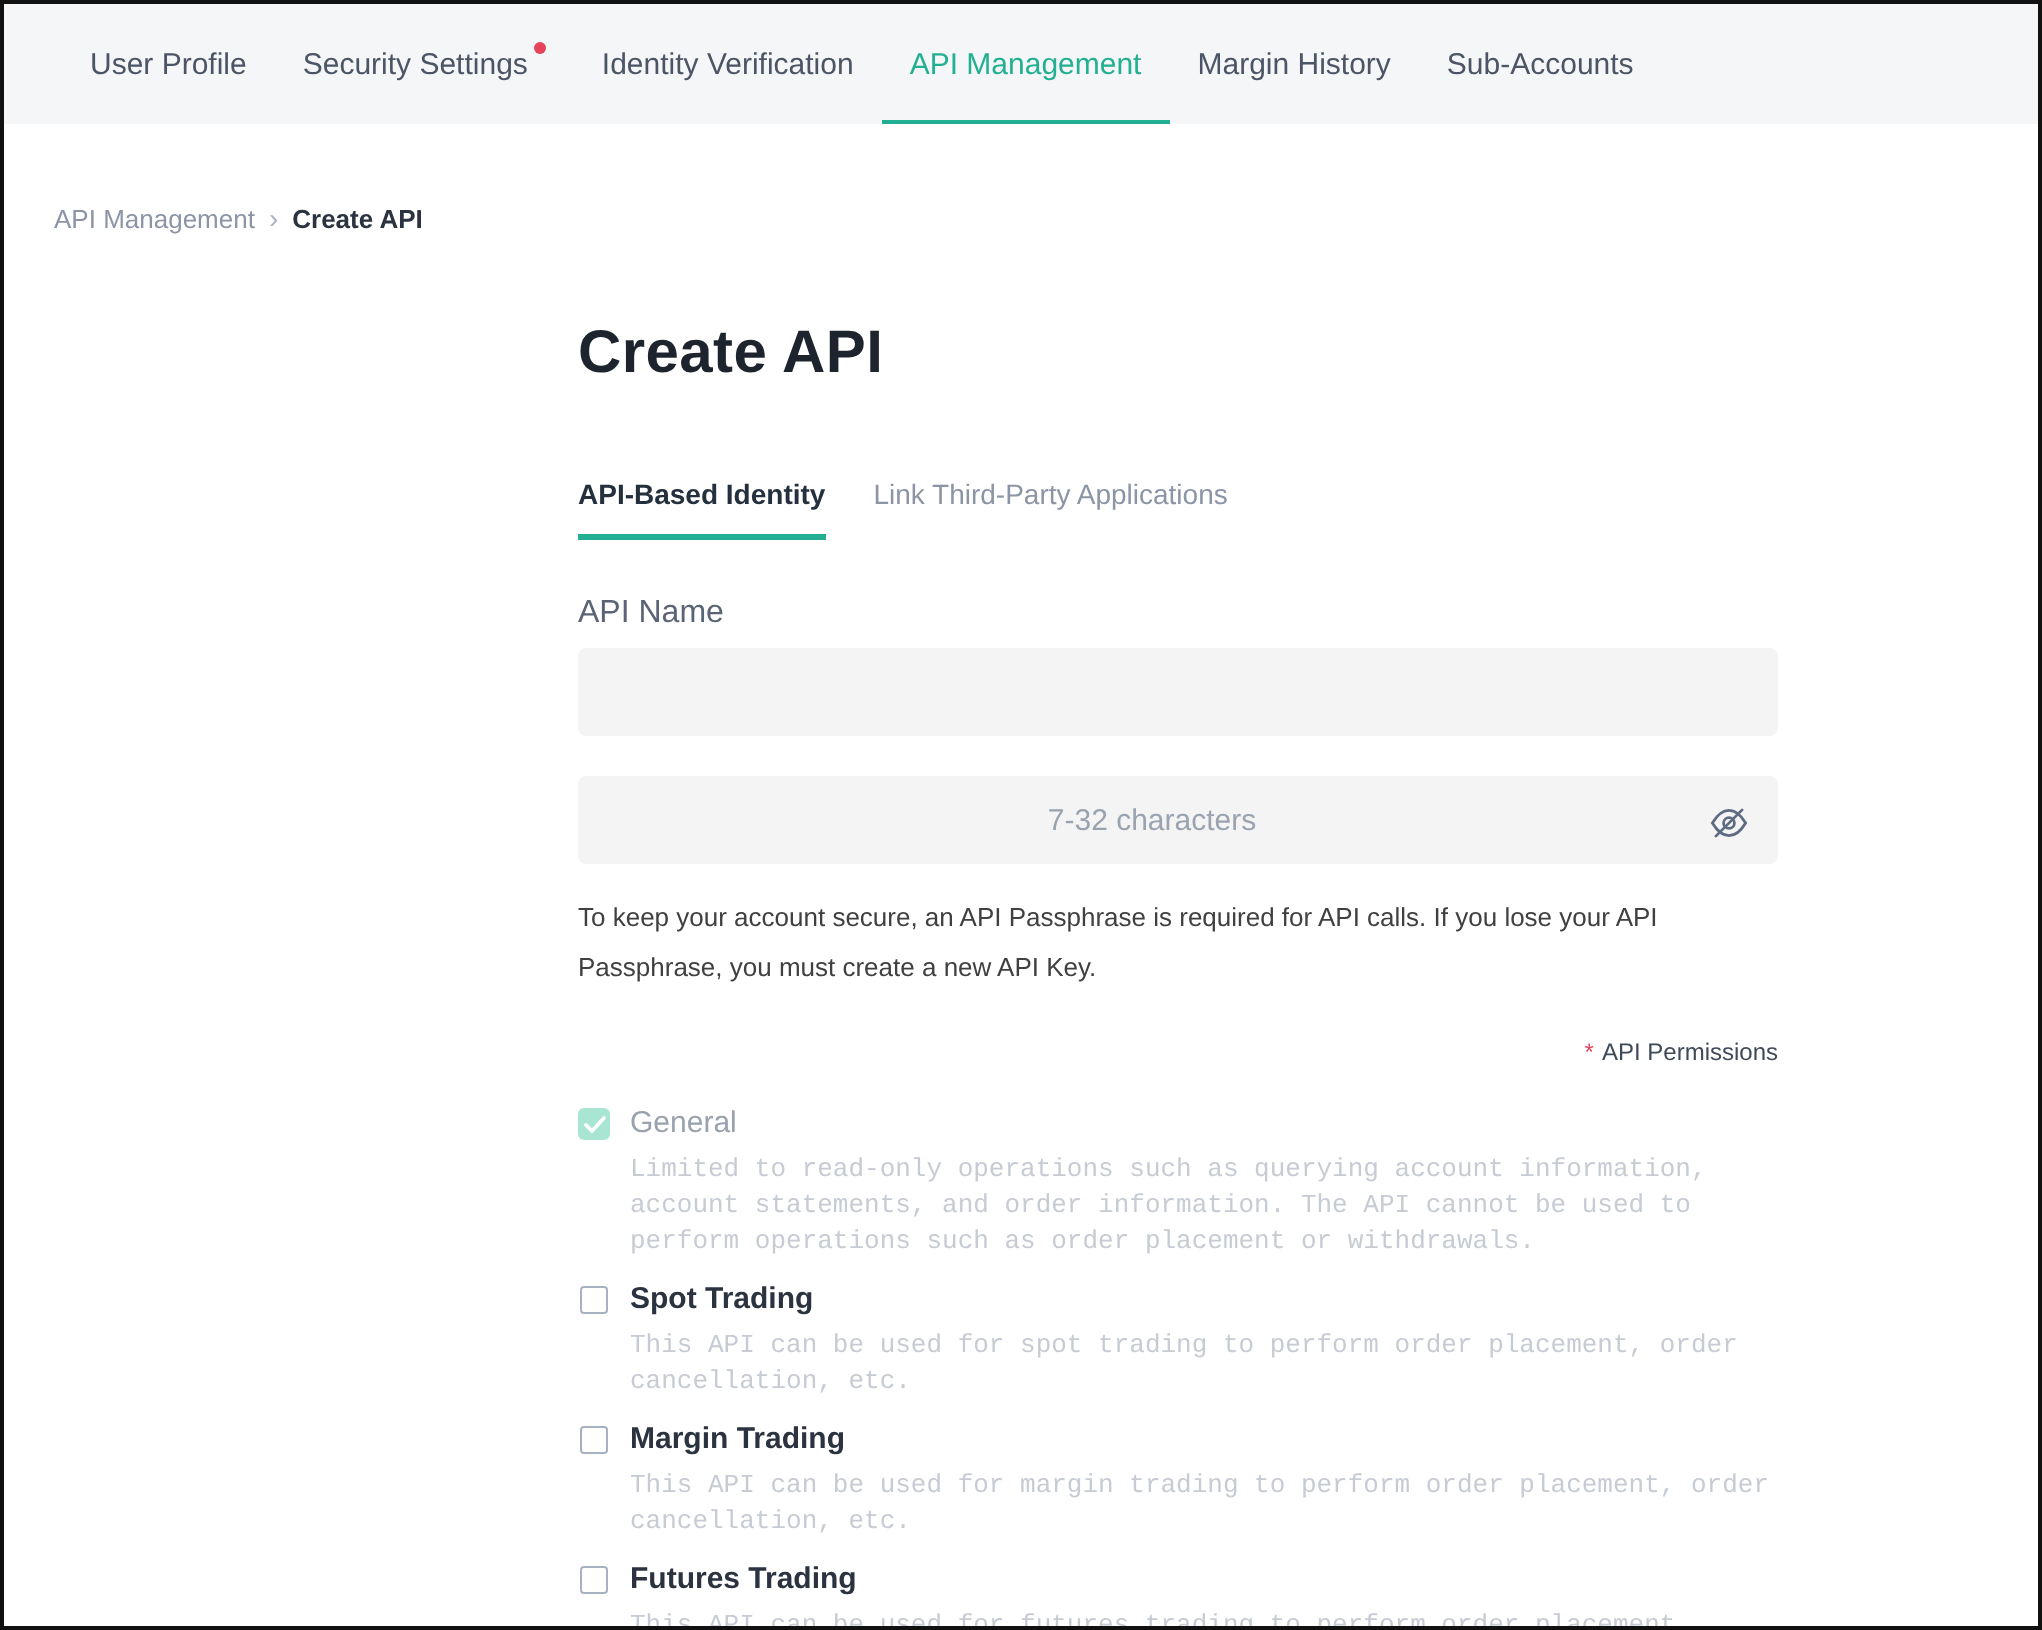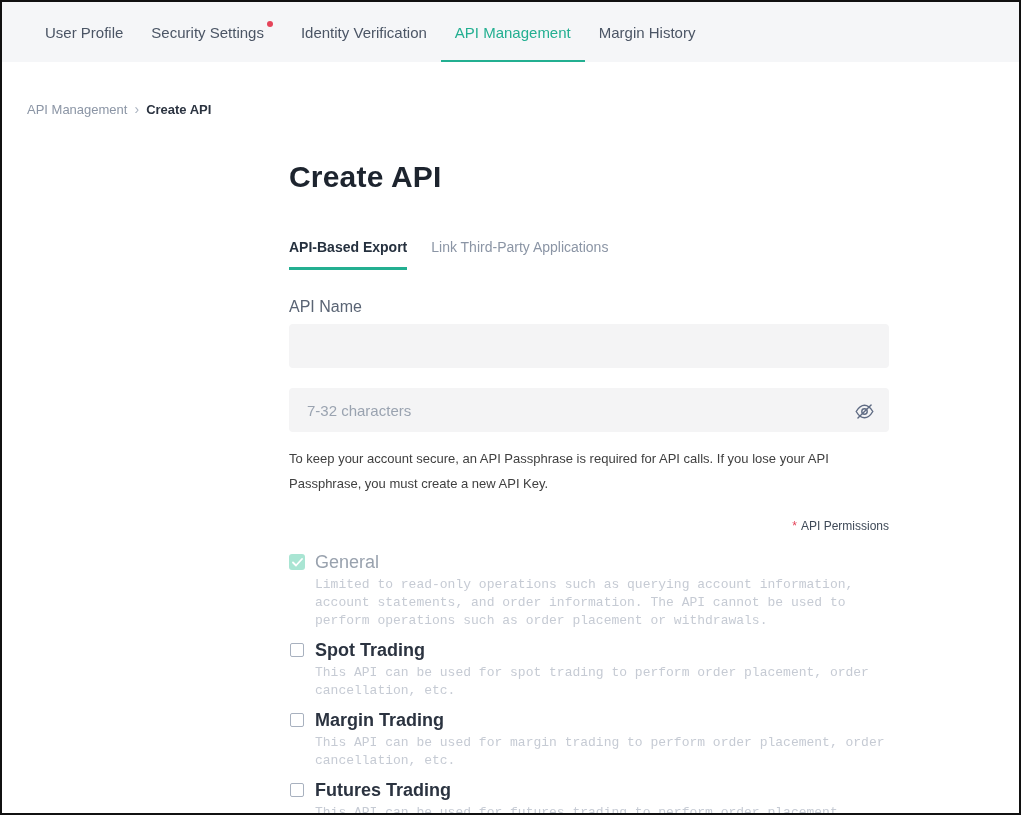--- a/index.html
+++ b/index.html
@@ -46,20 +46,21 @@
   .tab.inactive { color:#8b95a5; }
   
   .field { margin-top:28px; }
   .field + .field { margin-top:20px; }
   .field-label { font-size:16px; line-height:16px; color:#5a6474; }
   .input-wrap { position:relative; margin-top:9px; }
   .text-input {
     width:600px; height:44px; background:#f4f4f5; border:none; border-radius:4px;
     padding:0 44px 0 18px; font-size:15px; color:#333; outline:none;
     font-family:"Liberation Sans", sans-serif;
+    text-align:center;
   }
   .text-input::placeholder { color:#9aa3b0; opacity:1; }
   .eye-btn {
     position:absolute; right:14px; top:12px; width:22px; height:22px;
     background:none; border:none; cursor:pointer; padding:0; display:flex;
     align-items:center; justify-content:center;
   }
   .note {
     margin-top:14px; font-size:13px; line-height:25px; color:#404040; width:600px;
   }
@@ -73,21 +74,21 @@
     flex:0 0 auto; display:inline-flex; align-items:center; justify-content:center;
     cursor:pointer;
   }
   .cb.checked {
     width:16px; height:16px; border-radius:3px; background:#a9e5d3; cursor:default;
   }
   .cb.unchecked {
     width:14px; height:14px; border-radius:2px; background:#fff;
     border:1px solid #a8b1bf; margin:1px;
   }
-  .perm-name { margin-left:10px; font-size:18px; line-height:20px; cursor:pointer; }
+  .perm-name { margin-left:10px; font-size:15px; line-height:20px; cursor:pointer; }
   .perm-name.muted { color:#99a2ae; font-weight:500; cursor:default; }
   .perm-name.strong { color:#2b3340; font-weight:700; }
   .perm-desc {
     margin:4px 0 0 26px; font-size:13px; line-height:18px; color:#c6cbd4; width:574px;font-family:Liberation Mono, monospace;
   }
 </style>
 </head>
 <body>
 
 <div class="screen">
@@ -102,35 +103,38 @@
     </div>
     <div class="nav-item">
       <span>Identity Verification</span>
     </div>
     <div class="nav-item active">
       <span>API Management</span>
       <i class="nav-underline"></i>
     </div>
     <div class="nav-item">
       <span>Margin History</span>
+    </div>
+    <div class="nav-item">
+      <span>Sub-Accounts</span>
     </div>
   </div>
 
   <div class="breadcrumb">
     <span class="bc-parent">API Management</span>
     <span class="bc-sep">›</span>
     <span class="bc-current">Create API</span>
   </div>
 
   <div class="content">
 
     <h1 class="page-title">Create API</h1>
 
     <div class="tabs">
-      <div class="tab active">API-Based Export</div>
+      <div class="tab active">API-Based Identity</div>
       <div class="tab inactive">Link Third-Party Applications</div>
     </div>
 
     <div class="field">
       <div class="field-label">API Name</div>
       <div class="input-wrap">
         <input class="text-input" type="text" value="" style="">
       </div>
     </div>
 

